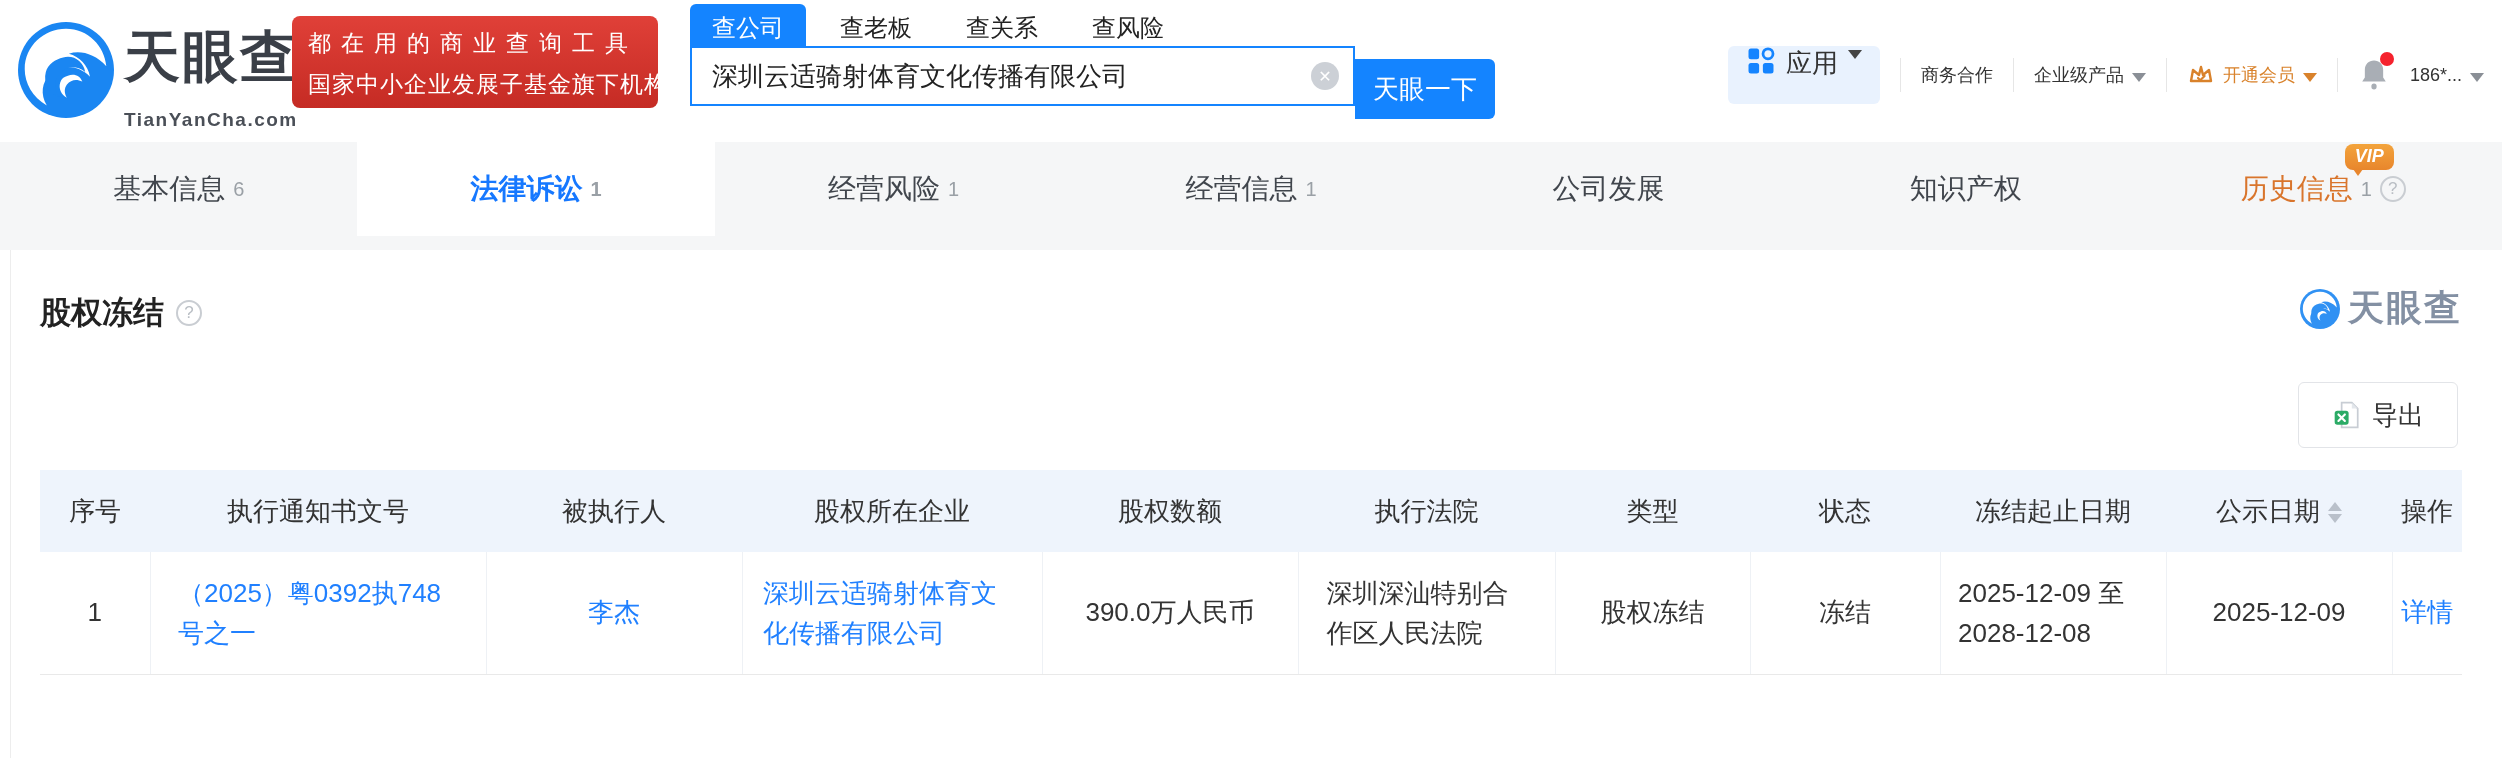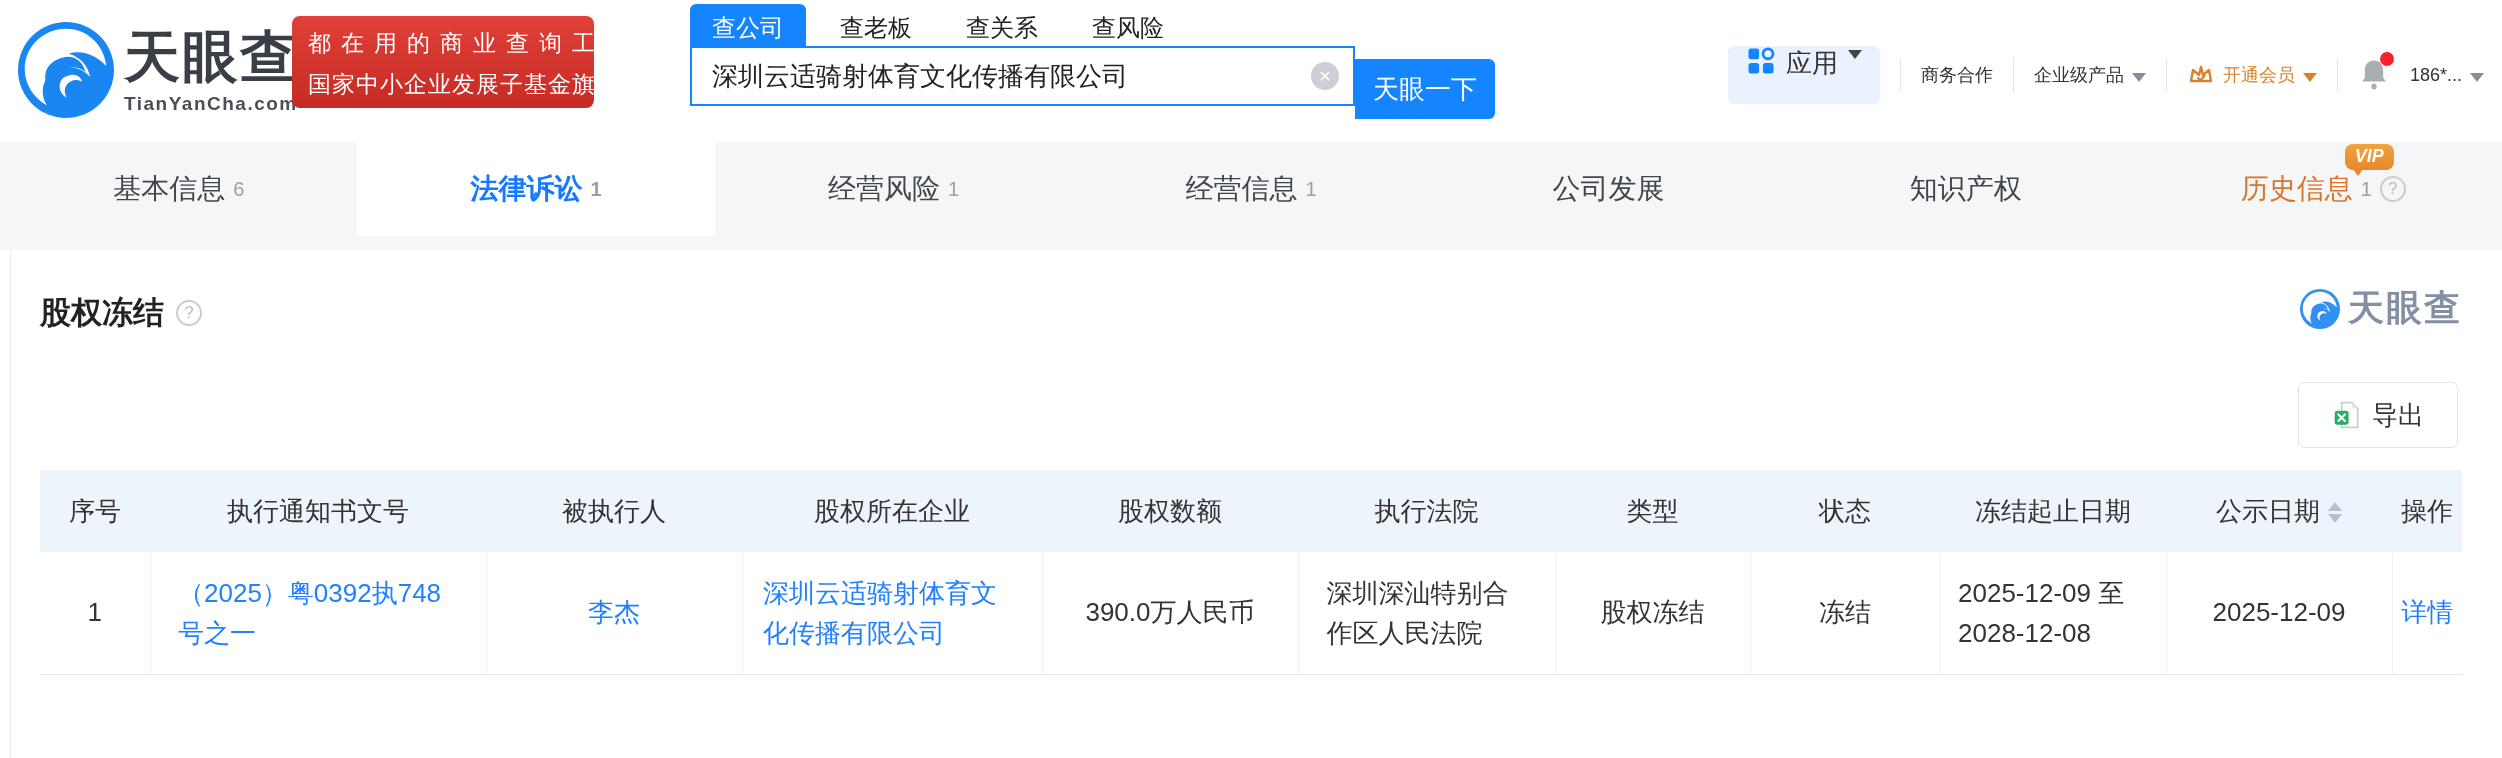--- a/index.html
+++ b/index.html
@@ -5,23 +5,23 @@
   * { margin:0; padding:0; box-sizing:border-box; }
   html,body { width:2502px; height:758px; overflow:hidden; background:#fff;
     font-family:"Liberation Sans","DejaVu Sans",sans-serif; color:#333; }
 
   
   .topbar { position:relative; width:100%; height:142px; background:#fff; }
   .logo { position:absolute; left:18px; top:22px; display:flex; align-items:flex-start; }
   .logo-swirl { width:96px; height:96px; display:block; }
   .logo-txt { margin-left:10px; display:flex; flex-direction:column; }
   .logo-brand { font-size:56px; font-weight:bold; color:#3a3f47; line-height:70px; letter-spacing:2px; }
-  .logo-domain { font-size:19px; font-weight:bold; color:#4a4f57; letter-spacing:1.5px; margin-top:1px; }
-
-  .slogan { position:absolute; left:292px; top:16px; width:302px; height:92px; border-radius:8px;
+  .logo-domain { font-size:19px; font-weight:bold; color:#4a4f57; letter-spacing:1.5px; margin-top:17px; }
+
+  .slogan { position:absolute; left:292px; top:16px; width:366px; height:92px; border-radius:8px;
     background:linear-gradient(180deg,#e04038,#c52b24); color:#fff; padding:12px 16px 10px; }
   .slogan-l1 { font-size:23px; letter-spacing:10px; white-space:nowrap; }
   .slogan-l2 { font-size:23px; letter-spacing:1px; margin-top:10px; white-space:nowrap; }
 
   .search-tabs { position:absolute; left:690px; top:4px; display:flex; align-items:flex-end; }
   .stab { font-size:24px; color:#222; padding:8px 20px 10px; cursor:pointer; }
   .stab.active { background:#1484ff; color:#fff; border-radius:6px 6px 0 0; padding:8px 22px 10px; }
   .stab + .stab { margin-left:14px; }
 
   .search-box { position:absolute; left:690px; top:46px; display:flex; height:60px; }

